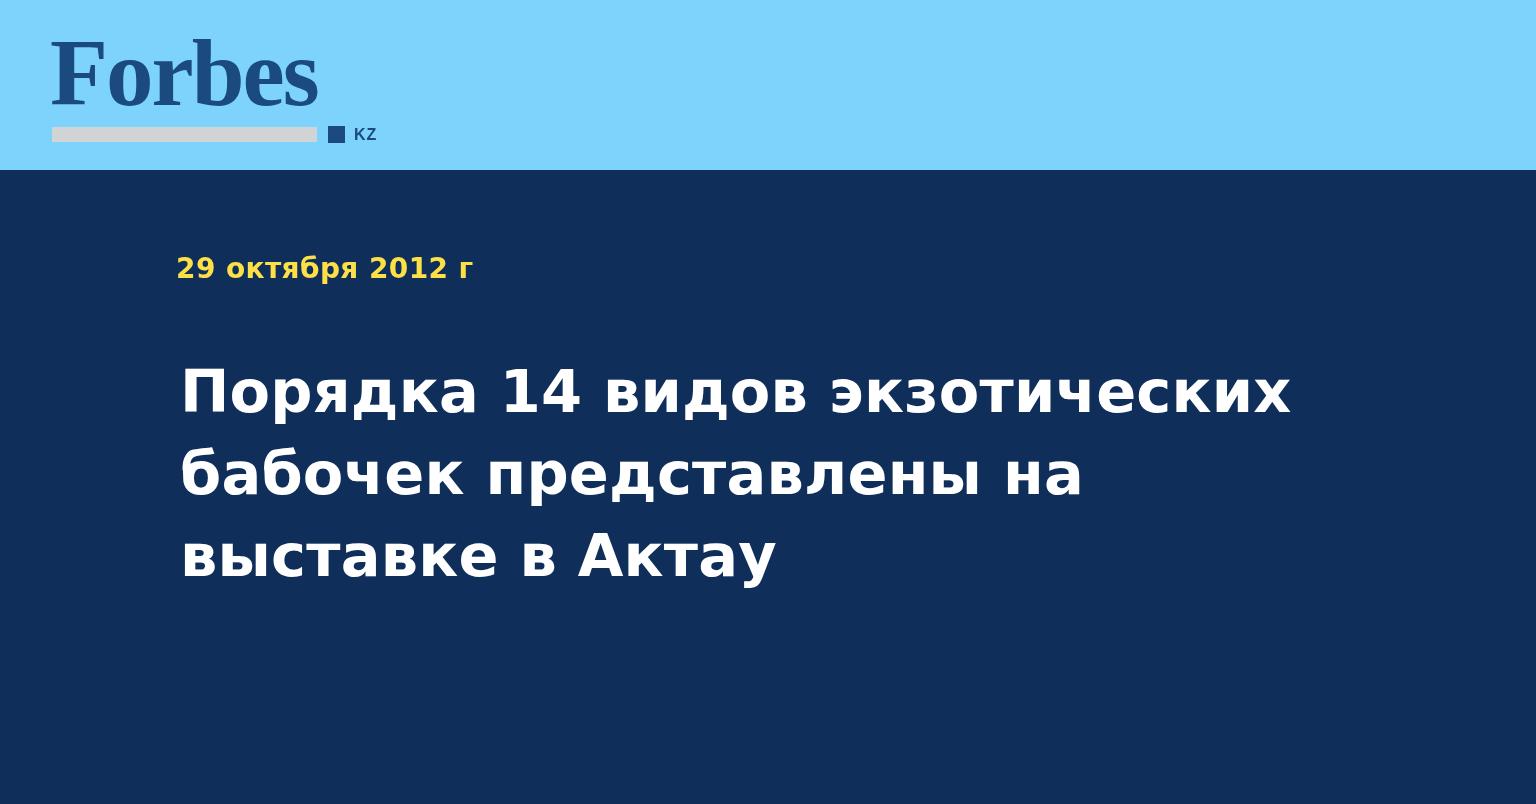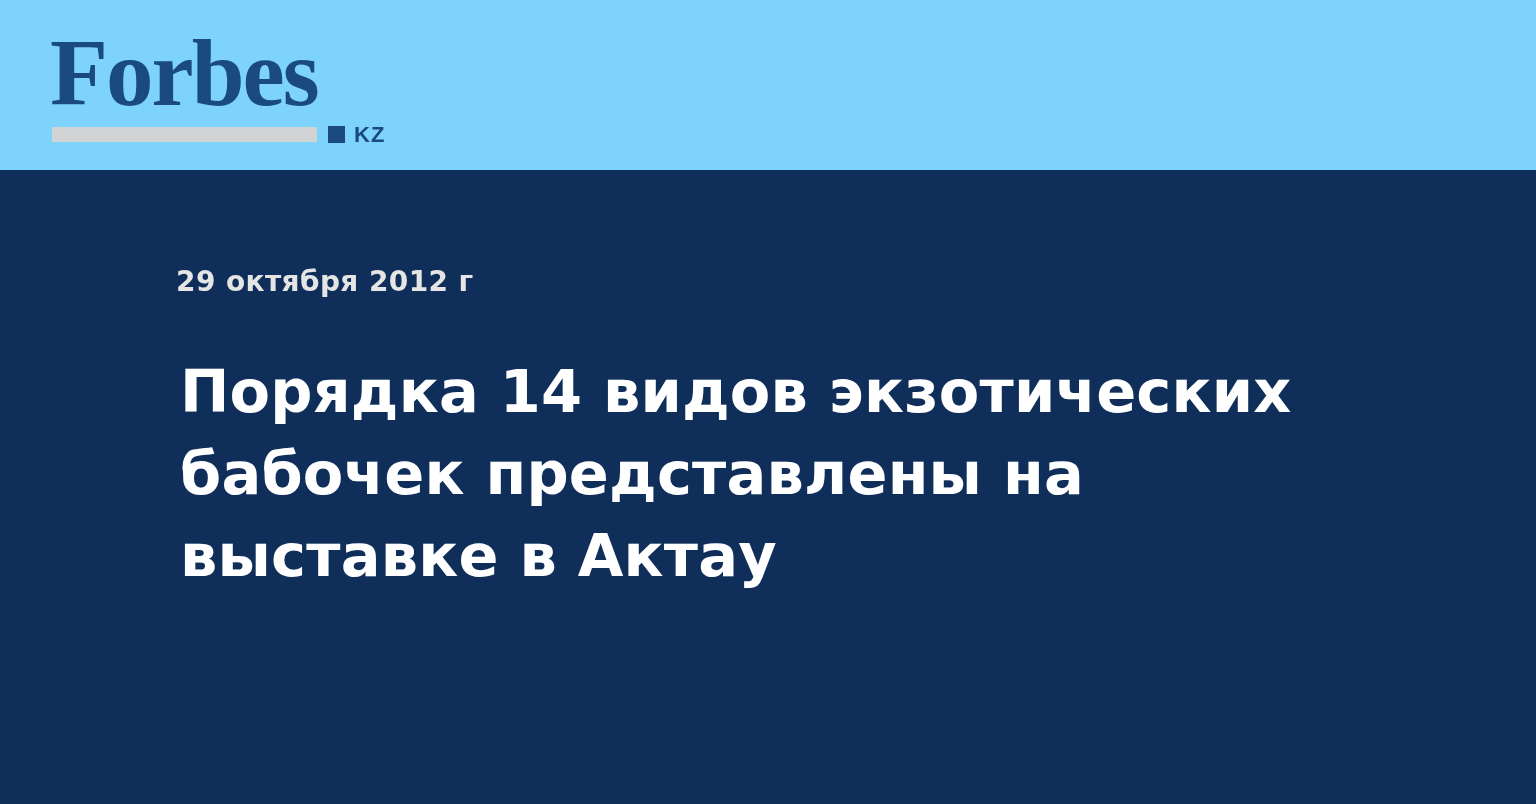--- a/index.html
+++ b/index.html
@@ -75,21 +75,21 @@
     height: 17px;
     background: #1a4a7e;
   }
 
   .logo-kz {
     position: absolute;
     left: 302px;
     top: 0px;
     font-family: "Liberation Sans", sans-serif;
     font-weight: bold;
-    font-size: 22px;
+    font-size: 16px;
     line-height: 21px;
     letter-spacing: 1px;
     color: #1a4a7e;
   }
 
   
   .hero {
     position: absolute;
     left: 0;
     top: 170px;
@@ -100,28 +100,28 @@
 
   .hero-inner {
     position: absolute;
     left: 176px;
     top: 0;
     width: 1180px;
   }
 
   .article-date {
     position: absolute;
-    top: 97px;
+    top: 84px;
     left: 0;
     font-family: "DejaVu Sans", sans-serif;
     font-weight: bold;
     font-size: 28px;
     line-height: 30px;
     letter-spacing: 0.4px;
-    color: #e5e5e5;
+    color: #fde047;
     white-space: nowrap;
   }
 
   .article-title {
     position: absolute;
     top: 177px;
     left: 0;
     width: 1160px;
     font-family: "DejaVu Sans", sans-serif;
     font-weight: bold;

